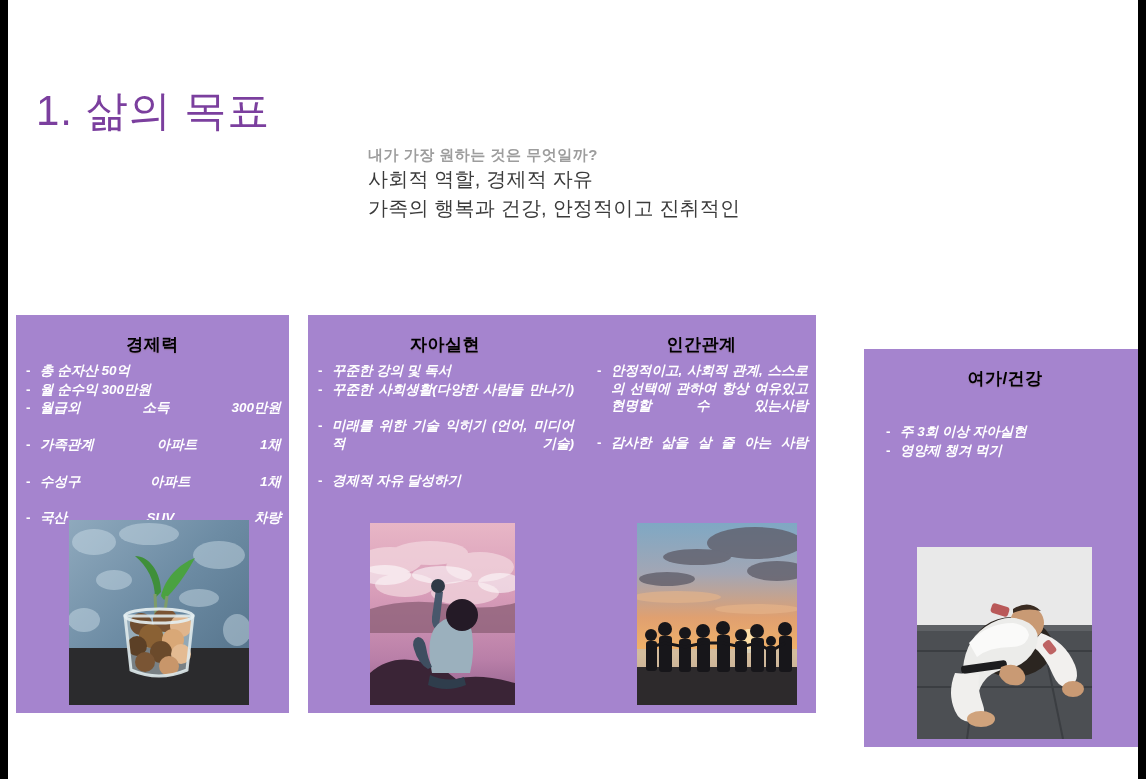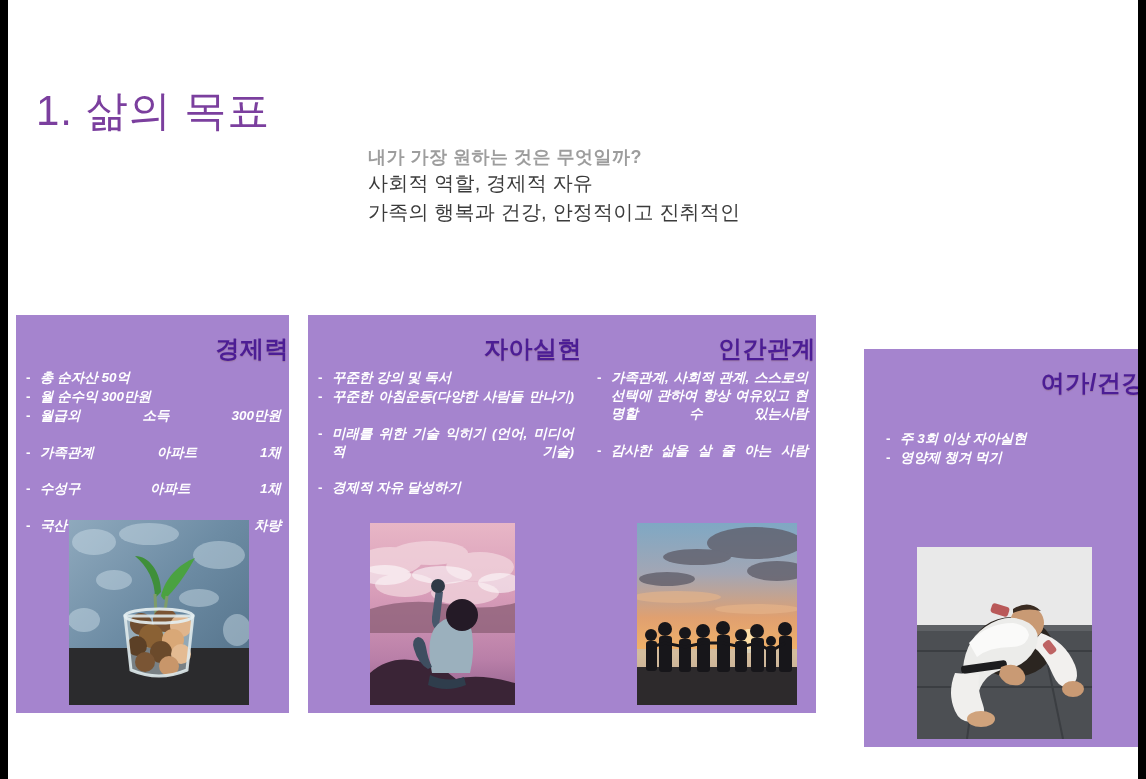--- a/index.html
+++ b/index.html
@@ -46,21 +46,21 @@
     text-align: right;
   }
 
   #subtitle-block {
     position: absolute;
     left: 360px;
     top: 145px;
     width: 600px;
   }
   #subtitle-heading {
-    font-size: 18px;
+    font-size: 15px;
     font-weight: bold;
     color: #9d9d9d;
     line-height: 1.35;
     letter-spacing: 0.5px;
     white-space: nowrap;
   }
   .subtitle-line {
     font-size: 20px;
     font-weight: 400;
     color: #3b3b3b;
@@ -79,24 +79,24 @@
   }
   .panel {
     position: absolute;
     top: 0;
     height: 398px;
     background: #a584ce;
     box-sizing: border-box;
     overflow: hidden;
   }
   .panel-title {
-    text-align: right;
-    font-size: 24px;
+    text-align: center;
+    font-size: 17px;
     font-weight: bold;
-    color: #4c1d95;
+    color: #000000;
     margin-top: 21px;
     letter-spacing: 0.5px;
     line-height: 1.1;
     text-shadow: 0 1px 1px rgba(120,80,40,0.25);
   }
   .bullets {
     margin: 7px 0 0 0;
     padding: 0 8px 0 10px;
     list-style: none;
   }
@@ -235,21 +235,21 @@
 
       <div class="panel" id="panel-1">
         <div class="panel-title">자아실현</div>
         <ul class="bullets">
           <li class="bullet">
             <span class="dash">-</span>
             <span class="btext">꾸준한 강의 및 독서</span>
           </li>
           <li class="bullet just">
             <span class="dash">-</span>
-            <span class="btext">꾸준한 아침운동(다양한 사람들 만나기)</span>
+            <span class="btext">꾸준한 사회생활(다양한 사람들 만나기)</span>
           </li>
           <li class="bullet just">
             <span class="dash">-</span>
             <span class="btext">미래를 위한 기술 익히기 (언어, 미디어적 기술)</span>
           </li>
           <li class="bullet">
             <span class="dash">-</span>
             <span class="btext">경제적 자유 달성하기</span>
           </li>
         </ul>
@@ -288,21 +288,21 @@
             <path d="M60 152 q 18 8 34 2 l 2 8 q -20 8 -38 0 z" fill="#2f3d4c"></path>
           </svg>
         </div>
       </div>
 
       <div class="panel" id="panel-2">
         <div class="panel-title">인간관계</div>
         <ul class="bullets">
           <li class="bullet just">
             <span class="dash">-</span>
-            <span class="btext">가족관계, 사회적 관계, 스스로의 선택에 관하여 항상 여유있고 현명할 수 있는사람</span>
+            <span class="btext">안정적이고, 사회적 관계, 스스로의 선택에 관하여 항상 여유있고 현명할 수 있는사람</span>
           </li>
           <li class="bullet just">
             <span class="dash">-</span>
             <span class="btext">감사한 삶을 살 줄 아는 사람</span>
           </li>
         </ul>
         <div class="photo" id="photo-2">
           <svg width="160" height="182" viewBox="0 0 160 182">
             <defs>
               <linearGradient id="g3sky" x1="0" y1="0" x2="0" y2="1">

